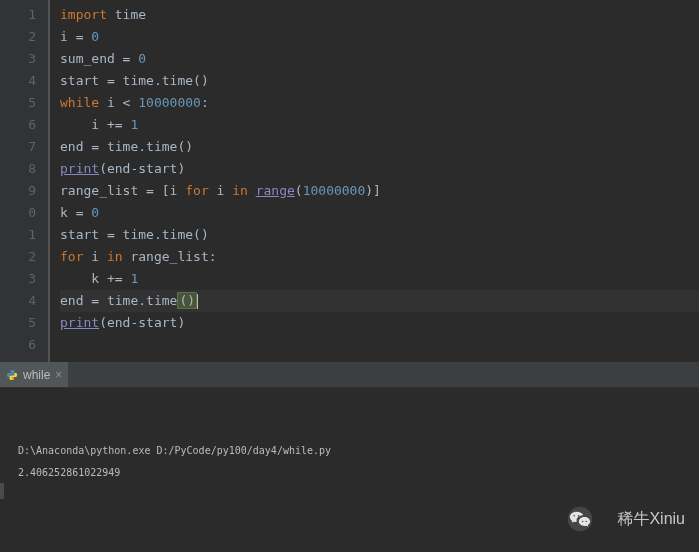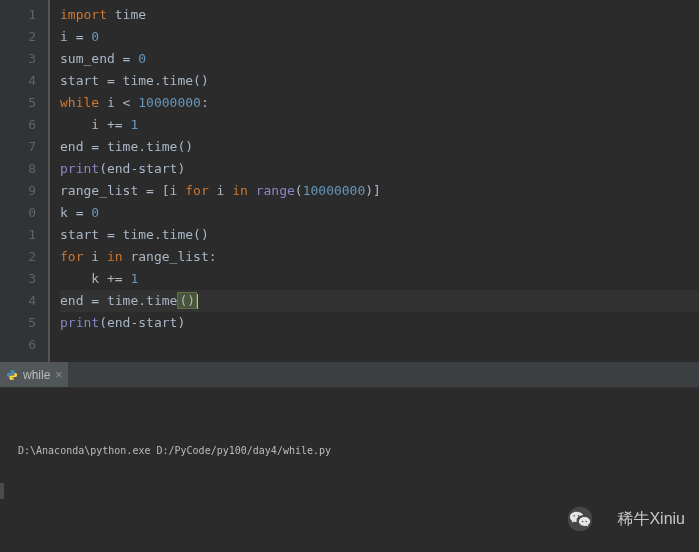--- a/index.html
+++ b/index.html
@@ -38,21 +38,21 @@
   .code-line { height: 22px; position: relative; }
   .hl-line {
     position: absolute;
     left: 0; right: 0; height: 22px;
     background: #323232;
     z-index: 0;
   }
   .code-line > span { position: relative; z-index: 1; }
   .kw { color: #cc7832; }
   .num { color: #6897bb; }
-  .builtin { color: #8888c6; }
+  .builtin { color: #8888c6; text-decoration: underline; }
   .cursor-box {
     border: 1px solid #5e7046;
     background: rgba(144,190,80,0.25);
     padding: 0 1px;
     border-radius: 1px;
   }
   .caret {
     display: inline-block;
     width: 1px; height: 15px;
     background: #bbbbbb;
@@ -148,21 +148,21 @@
         <path fill="#ffd43b" d="M12 22c4 0 4-2 4-3v-2h-4v-1h7c1 0 3 0 3-4s-2-4-3-4h-2v2c0 2-1 3-3 3h-4c-2 0-3 1-3 3v3c0 1 0 3 5 3zm2-2a1 1 0 110-2 1 1 0 010 2z"></path>
       </svg>
     </span>
     <span>while</span>
     <span class="close-x">×</span>
   </div>
 </div>
 
 <div class="console">
   <div class="console-gutter-mark"></div>
-<div class="line">D:\Anaconda\python.exe D:/PyCode/py100/day4/while.py</div><div class="line"></div></div>
+<div class="line">D:\Anaconda\python.exe D:/PyCode/py100/day4/while.py</div><div class="line">2.406252861022949</div><div class="line"></div></div>
 
 <div class="watermark">
   <span class="wechat-icon">
     <svg viewBox="0 0 36 36" width="26" height="26">
       <circle cx="18" cy="18" r="17" fill="#ffffff" opacity="0.15"></circle>
       <path fill="#ffffff" d="M13 8c-5 0-9 3.2-9 7.2 0 2.2 1.3 4.2 3.3 5.5l-.8 2.6 3-1.6c1.1.3 2.2.5 3.5.5h.5c-.2-.6-.3-1.3-.3-2 0-4.1 4-7.4 8.9-7.4h.4C21.5 10 17.6 8 13 8zm-3 4.3a1.1 1.1 0 110 2.2 1.1 1.1 0 010-2.2zm6 0a1.1 1.1 0 110 2.2 1.1 1.1 0 010-2.2z"></path>
       <path fill="#ffffff" d="M32 21.5c0-3.4-3.5-6.1-7.8-6.1s-7.8 2.7-7.8 6.1 3.5 6.1 7.8 6.1c1 0 1.9-.1 2.8-.4l2.5 1.4-.7-2.2c1.9-1.1 3.2-2.8 3.2-4.9zm-10.3-1a1 1 0 110 2 1 1 0 010-2zm5 0a1 1 0 110 2 1 1 0 010-2z"></path>
     </svg>
   </span>
   <span>稀牛Xiniu</span>

